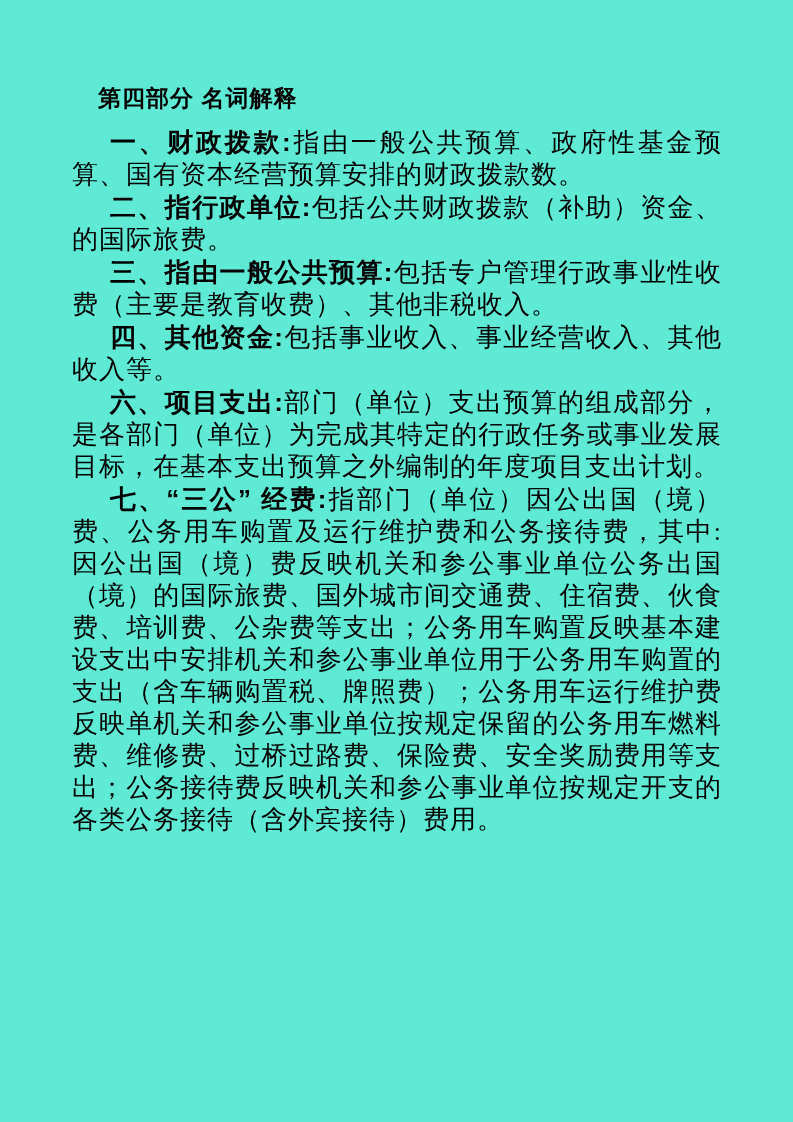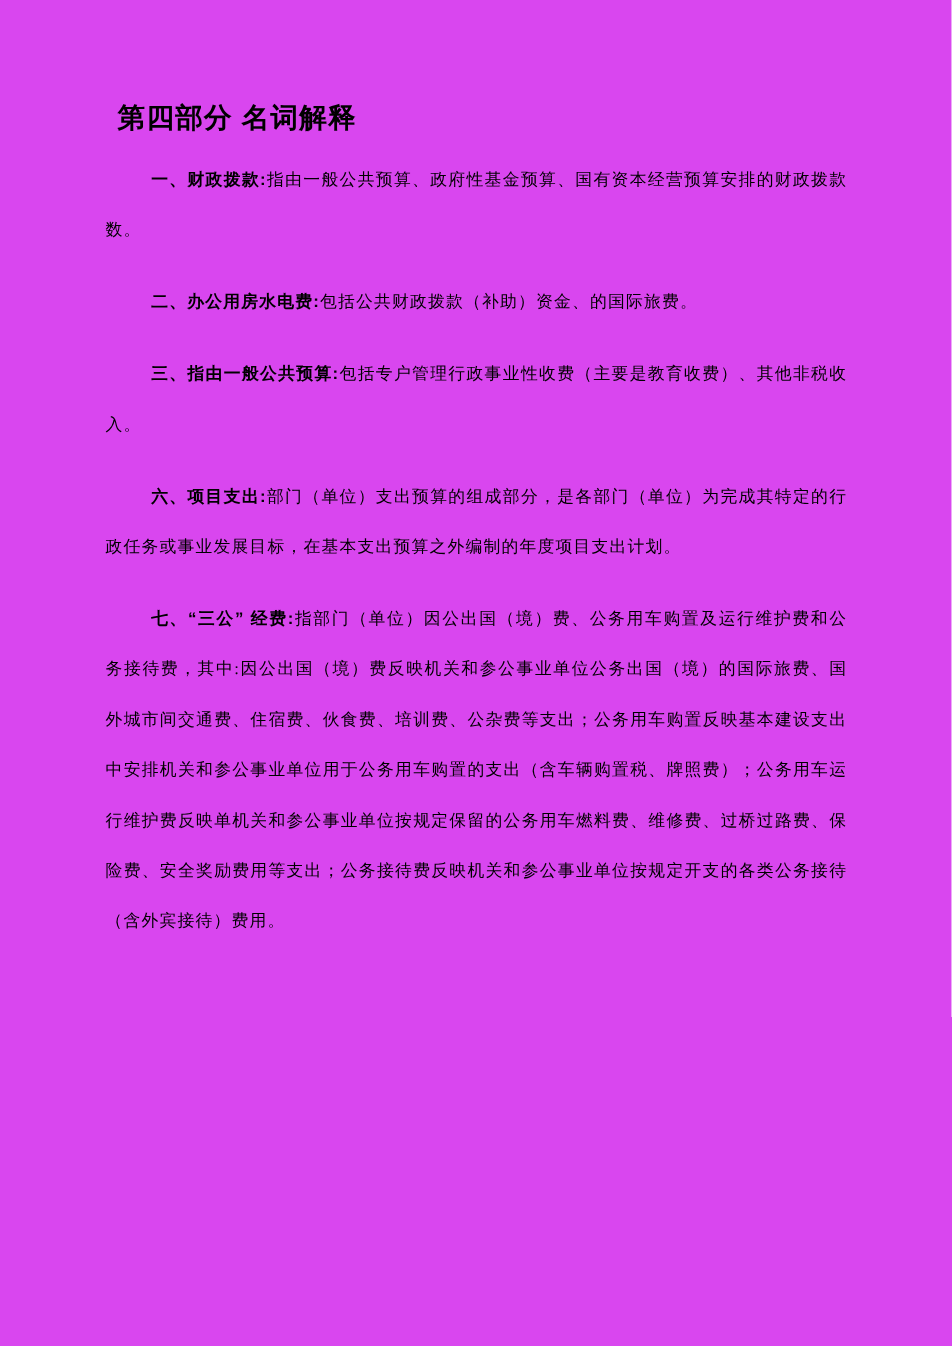--- a/index.html
+++ b/index.html
@@ -4,43 +4,43 @@
 <style>
   html, body {
     margin: 0;
     padding: 0;
     background: #ffffff;
   }
   .page {
     position: relative;
     width: 793px;
     height: 1122px;
-    background: #d946ef;
+    background: #5eead4;
     overflow: hidden;
     font-family: "Liberation Serif", serif;
     color: #000000;
   }
   .content {
     position: absolute;
     top: 84px;
     left: 72px;
     width: 650px;
   }
   .doc-title {
     font-family: "Liberation Sans", sans-serif;
     font-weight: bold;
     font-size: 23px;
     line-height: 28px;
     margin: 0 0 14px 26px;
     letter-spacing: 1px;
   }
   .term {
-    margin: 16px;
-    font-size: 14px;
-    line-height: 42px;
+    margin: 0;
+    font-size: 26px;
+    line-height: 32px;
     text-align: justify;
     text-justify: inter-character;
     text-indent: 38px;
     letter-spacing: 1px;
   }
   .term-label {
     font-family: "Liberation Sans", sans-serif;
     font-weight: bold;
   }
   .page-number {
@@ -55,24 +55,25 @@
 </style>
 </head>
 <body>
 
 <div class="page">
   <div class="content">
     <h1 class="doc-title">第四部分 名词解释</h1>
 
     <p class="term"><span class="term-label">一、财政拨款:</span><span>指由一般公共预算、政府性基金预算、国有资本经营预算安排的财政拨款数。</span></p>
 
-    <p class="term"><span class="term-label">二、办公用房水电费:</span><span>包括公共财政拨款（补助）资金、的国际旅费。</span></p>
+    <p class="term"><span class="term-label">二、指行政单位:</span><span>包括公共财政拨款（补助）资金、的国际旅费。</span></p>
 
     <p class="term"><span class="term-label">三、指由一般公共预算:</span><span>包括专户管理行政事业性收费（主要是教育收费）、其他非税收入。</span></p>
 
+    <p class="term"><span class="term-label">四、其他资金:</span><span>包括事业收入、事业经营收入、其他收入等。</span></p>
 
 
     <p class="term"><span class="term-label">六、项目支出:</span><span>部门（单位）支出预算的组成部分，是各部门（单位）为完成其特定的行政任务或事业发展目标，在基本支出预算之外编制的年度项目支出计划。</span></p>
 
     <p class="term"><span class="term-label">七、“三公” 经费:</span><span>指部门（单位）因公出国（境）费、公务用车购置及运行维护费和公务接待费，其中:因公出国（境）费反映机关和参公事业单位公务出国（境）的国际旅费、国外城市间交通费、住宿费、伙食费、培训费、公杂费等支出；公务用车购置反映基本建设支出中安排机关和参公事业单位用于公务用车购置的支出（含车辆购置税、牌照费）；公务用车运行维护费反映单机关和参公事业单位按规定保留的公务用车燃料费、维修费、过桥过路费、保险费、安全奖励费用等支出；公务接待费反映机关和参公事业单位按规定开支的各类公务接待（含外宾接待）费用。</span></p>
 
   </div>
 
 </div>
 

